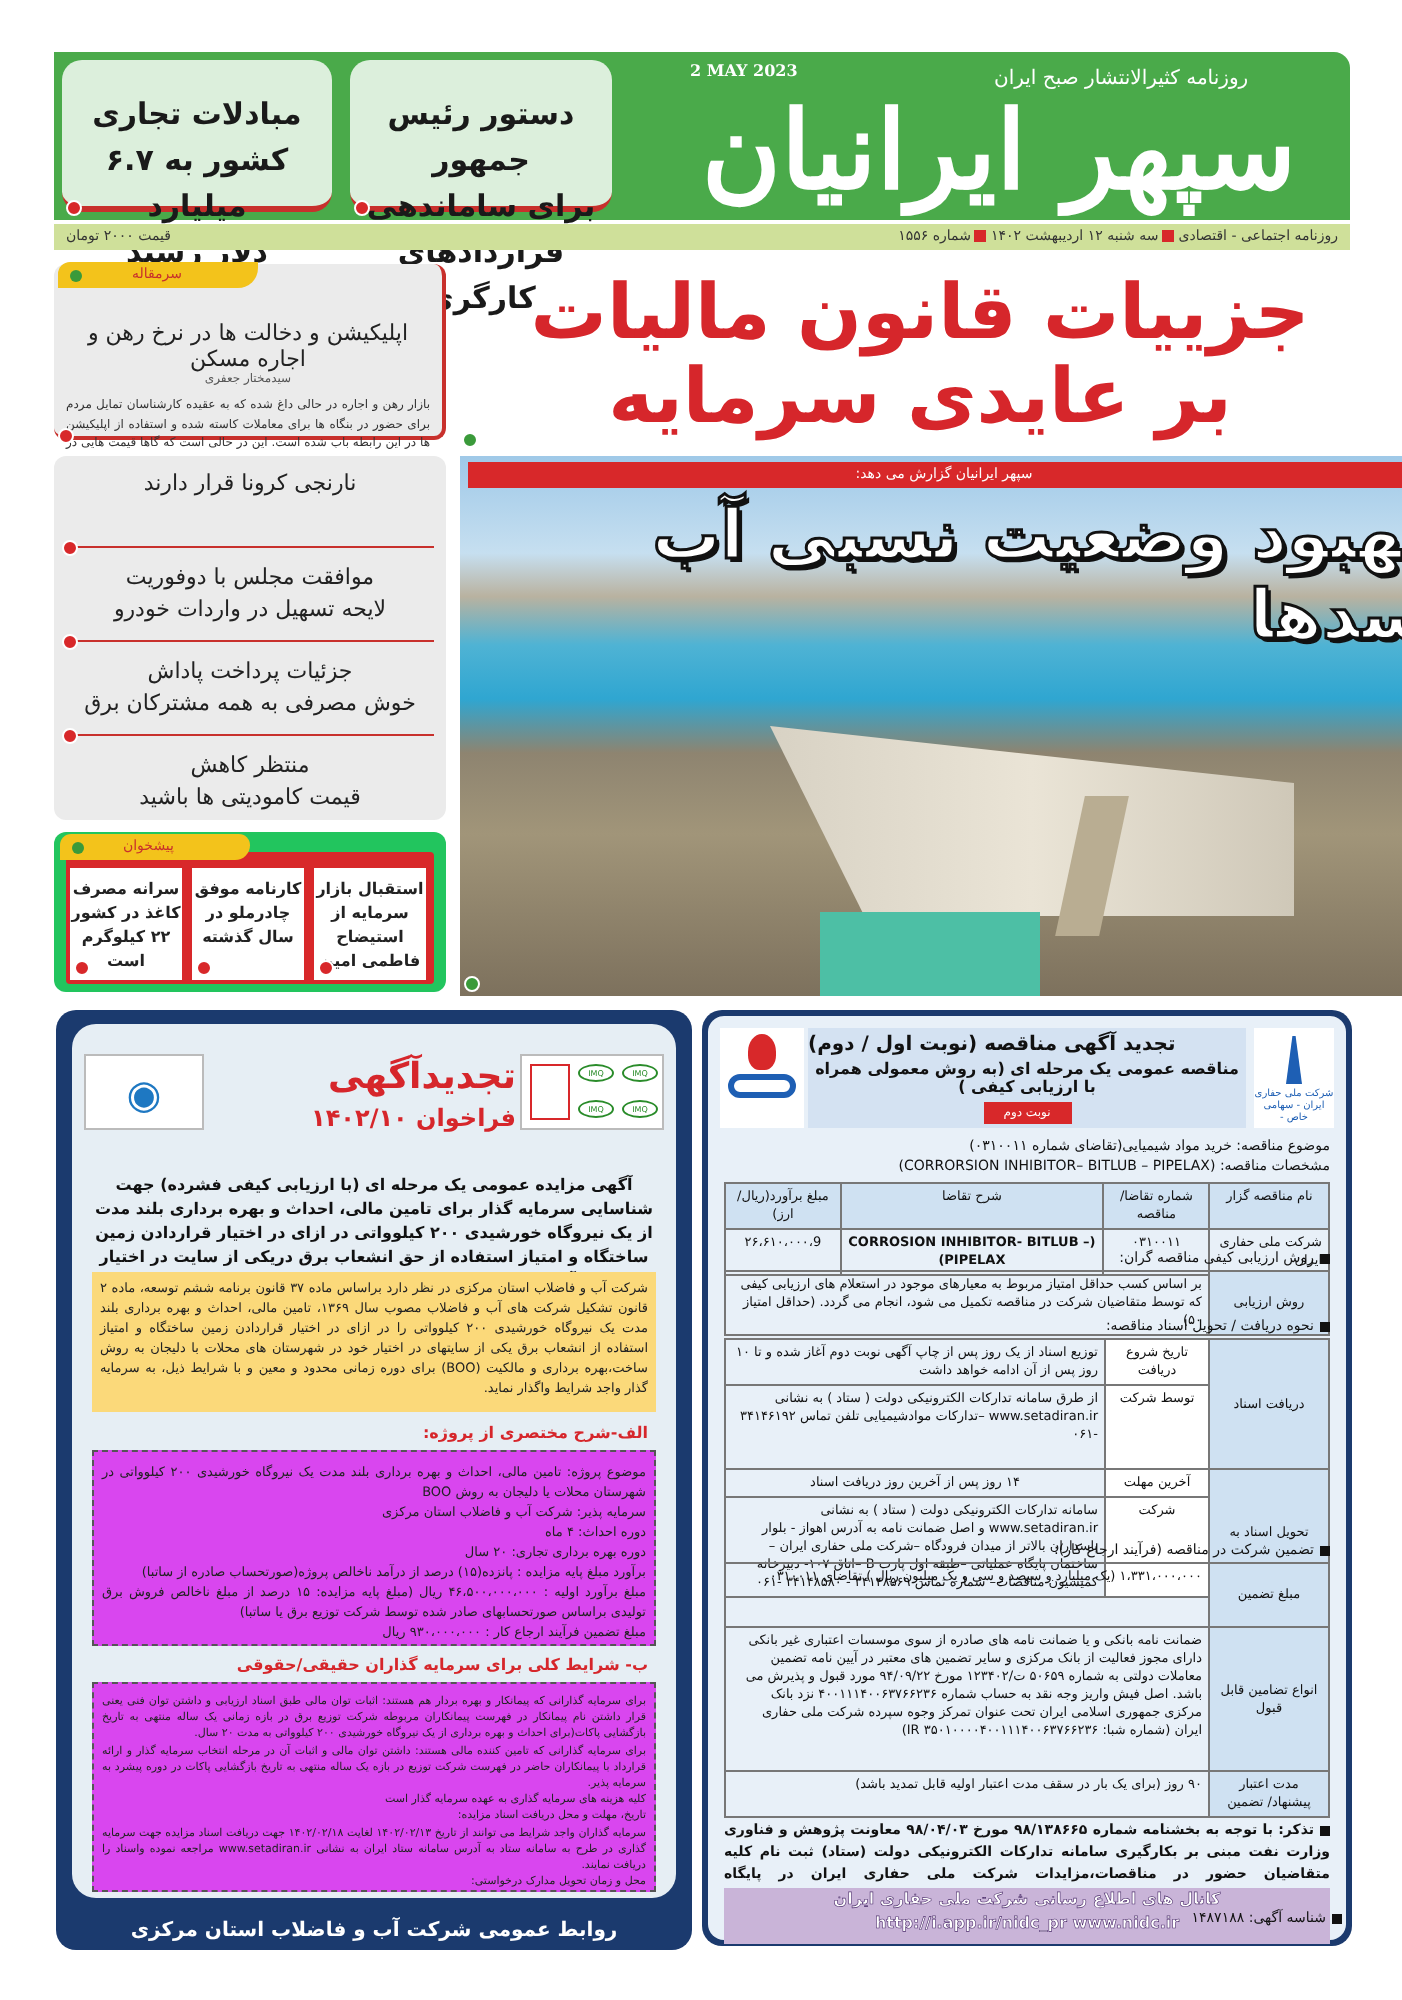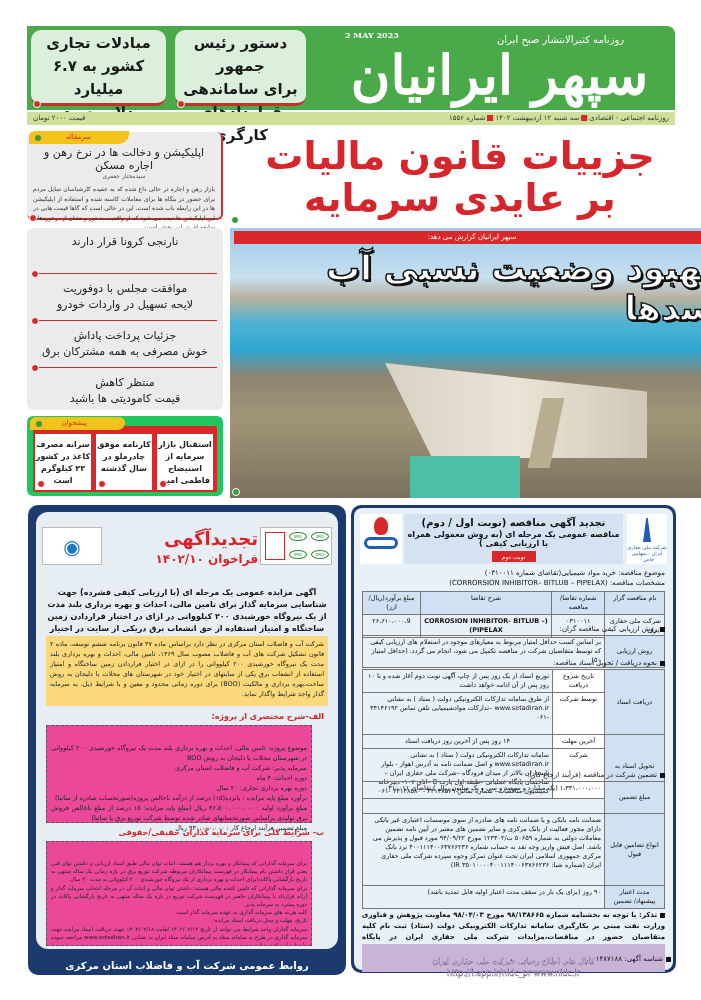--- a/index.html
+++ b/index.html
@@ -1,33 +1,33 @@
 <!DOCTYPE html>
 <html><head>
 <meta charset="utf-8">
 <style>
 *{box-sizing:border-box;margin:0;padding:0}
 body{width:701px;height:1000px;background:#fff;font-family:"DejaVu Sans",sans-serif;position:relative;overflow:hidden;direction:rtl}
 .abs{position:absolute}
 #masthead{left:27px;top:26px;width:648px;height:84px;background:#4aaa4a;border-radius:0 8px 0 0}
-.tease{position:absolute;top:4px;height:76px;background:#dcefdc;border-radius:10px;border-bottom:3px solid #c8302c;text-align:center;font-weight:bold;font-size:15px;line-height:23px;color:#1a1a1a;padding-top:2px}
+.tease{position:absolute;top:4px;height:76px;background:#dcefdc;border-radius:10px;border-bottom:3px solid #c8302c;text-align:center;font-weight:bold;font-size:15px;line-height:23px;color:#1a1a1a;padding-top:16px}
 .tease .dot{position:absolute;left:2px;bottom:-5px;width:8px;height:8px;border-radius:50%;background:#d8282a;border:1px solid #fff}
 #tease1{left:4px;width:135px}
 #tease2{left:148px;width:131px}
 #date-en{left:318px;top:4px;font-size:8px;color:#fff;font-family:"DejaVu Serif",serif;font-weight:bold;direction:ltr}
 #slogan{left:470px;top:8px;font-size:10px;color:#fff}
 #logo{left:300px;top:14px;width:345px;height:70px;font-family:"DejaVu Serif",serif;font-size:54px;color:#fff;font-weight:bold;text-align:center;line-height:70px;letter-spacing:-1px}
 #infobar{left:27px;top:112px;width:648px;height:13px;background:#cfe09a;font-size:7px;line-height:13px;color:#333}
 #infobar .r{position:absolute;right:6px;top:0}
 #infobar .l{position:absolute;left:6px;top:0}
 .redsq{display:inline-block;width:6px;height:6px;background:#d8282a;vertical-align:middle;margin:0 2px}
 #editorial{left:27px;top:132px;width:196px;height:88px;background:#ebebeb;border-radius:6px;border-right:2px solid #c8302c;border-bottom:2px solid #c8302c;padding:6px 6px 4px 6px}
 #editorial .tag{position:absolute;left:2px;top:-1px;width:100px;height:13px;background:#f3c31b;border-radius:6px 0 10px 0;font-size:7px;color:#c8302c;line-height:13px;padding-right:38px}
 #editorial .tag i{position:absolute;left:6px;top:4px;width:6px;height:6px;border-radius:50%;background:#3a9a3a}
-#editorial h3{font-size:11px;font-weight:normal;margin-top:8px;text-align:center;color:#222}
+#editorial h3{font-size:11px;font-weight:normal;margin-top:22px;text-align:center;color:#222}
 #editorial .author{font-size:6px;text-align:center;color:#555}
 #editorial p{font-size:6px;line-height:9.5px;color:#333;text-align:justify;margin-top:5px}
 .num-dot{position:absolute;width:8px;height:8px;border-radius:50%;background:#d8282a;border:1px solid #fff}
 #headline{left:240px;top:135px;width:440px;text-align:center;font-weight:bold;font-size:38px;line-height:42px;color:#d6262b;font-family:"DejaVu Sans",sans-serif}
 #photo{left:230px;top:228px;width:484px;height:270px;overflow:hidden;background:linear-gradient(180deg,#9fc9e8 0%,#c6dff0 18%,#b9b2a0 26%,#4fb3d4 35%,#2fa6d1 45%,#8e8470 55%,#a19579 70%,#7d715d 100%)}
 #photo .kicker{position:absolute;left:4px;top:3px;right:4px;height:13px;background:#d8282a;color:#fff;font-size:7px;line-height:13px;text-align:center}
 #photo .title{position:absolute;left:0;right:0;top:20px;font-size:34px;font-weight:bold;color:#fff;-webkit-text-stroke:1.5px #111;text-shadow:2px 2px 0 #111}
 #photo .dam{position:absolute;left:155px;top:135px;width:262px;height:95px;background:linear-gradient(90deg,#d8d2c4,#eae4d6,#cfc8b8);clip-path:polygon(0 0,100% 30%,100% 100%,18% 100%)}
 #photo .river{position:absolute;left:180px;top:228px;width:110px;height:42px;background:#4dbfa5}
 #photo .spill{position:absolute;left:305px;top:170px;width:22px;height:70px;background:#b9ad92;transform:skewX(-12deg)}
@@ -44,42 +44,42 @@
 #ad1{left:28px;top:505px;width:318px;height:470px;background:#1b3a6e;border-radius:10px}
 #ad1 .inner{position:absolute;left:8px;top:7px;right:8px;bottom:26px;background:#e6eef4;border-radius:12px}
 #ad1 .logo-l{position:absolute;left:6px;top:15px;width:60px;height:38px;background:#fff;border:1px solid #bbb;font-size:20px;color:#1e78c2;text-align:center;line-height:38px}
 #ad1 .logo-r{position:absolute;right:6px;top:15px;width:72px;height:38px;background:#fff;border:1px solid #bbb}
 #ad1 .cert{position:absolute;width:18px;height:9px;border-radius:50%;border:1px solid #2a8c2a;font-size:4px;text-align:center;line-height:8px;color:#2a8c2a}
 #ad1 .title{position:absolute;left:70px;right:80px;top:16px;font-size:18px;font-weight:bold;color:#d6262b}
 #ad1 .subtitle{position:absolute;left:70px;right:80px;top:40px;text-align:right;font-size:12px;font-weight:bold;color:#d6262b}
 #ad1 .lead{position:absolute;left:10px;right:10px;top:75px;font-size:8px;line-height:12px;font-weight:bold;text-align:center;color:#111}
 #ad1 .yellow{position:absolute;left:10px;right:10px;top:124px;height:70px;background:#fbd97a;font-size:6.5px;line-height:10px;padding:3px 4px;text-align:justify;color:#222}
 #ad1 .sec{position:absolute;right:14px;font-size:8px;font-weight:bold;color:#d6262b}
-#ad1 .dash{position:absolute;left:10px;right:26px;border:1px dashed #555;font-size:6.5px;line-height:10px;padding:17px 4px;color:#222;background:#ec4899;text-align:justify}
+#ad1 .dash{position:absolute;left:10px;right:10px;border:1px dashed #555;font-size:6.5px;line-height:10px;padding:5px 4px;color:#222;background:#d946ef;text-align:justify}
 #ad1 .footer{position:absolute;left:0;right:0;bottom:4px;text-align:center;color:#fff;font-size:10px;font-weight:bold}
 #ad2{left:351px;top:505px;width:325px;height:468px;background:#1b3a6e;border-radius:10px}
 #ad2 .inner{position:absolute;left:3px;top:3px;right:3px;bottom:3px;background:#e8f0f8;border-radius:8px;padding:4px}
 #ad2 .hdr{position:absolute;left:50px;right:50px;top:6px;height:50px;background:#d4e2f2}
-#ad2 .hdr .t1{font-size:10px;font-weight:bold;text-align:center;color:#111;margin-top:3px}
+#ad2 .hdr .t1{font-size:10px;font-weight:bold;text-align:left;color:#111;margin-top:3px}
 #ad2 .hdr .t2{font-size:8px;font-weight:bold;text-align:center;color:#111;margin-top:2px}
 #ad2 .hdr .badge{display:block;margin:3px auto 0;width:44px;height:11px;background:#d8282a;color:#fff;font-size:6px;text-align:center;line-height:11px}
 #ad2 .logo-l{position:absolute;left:6px;top:6px;width:42px;height:50px;background:#fff;text-align:center}
 #ad2 .logo-l .flame{display:block;width:14px;height:18px;margin:3px auto 0;background:#d8282a;border-radius:50% 50% 40% 40%}
 #ad2 .logo-l .rings{display:block;width:34px;height:12px;margin:2px auto 0;border:3px solid #1e5fb4;border-radius:8px}
 #ad2 .logo-r{position:absolute;right:6px;top:6px;width:40px;height:50px;background:#fff;font-size:5px;text-align:center;color:#1e5fb4;padding-top:30px}
 #ad2 .logo-r .rig{position:absolute;left:16px;top:4px;width:8px;height:24px;background:#1e5fb4;clip-path:polygon(40% 0,60% 0,100% 100%,0 100%)}
 #ad2 .meta{position:absolute;right:8px;left:8px;font-size:7px;line-height:10px;color:#111}
 table{border-collapse:collapse;width:100%}
 td,th{border:1px solid #777;font-size:6.5px;line-height:9px;padding:2px 3px;color:#111;vertical-align:top;text-align:right}
 th{background:#cfe1f2;font-weight:normal;text-align:center}
 .lbl{background:#cfe1f2;text-align:center;vertical-align:middle;width:60px}
 .sub{text-align:center;width:52px;background:#fff}
 #ad2 .tbl{position:absolute;left:8px;right:8px}
 #ad2 .note{position:absolute;left:8px;right:8px;top:402px;font-size:7px;line-height:11px;font-weight:bold;text-align:justify;color:#111}
-#ad2 .channel{position:absolute;left:8px;right:8px;top:436px;height:28px;background:#c9b4d8;text-align:center;font-size:8px;line-height:12px;color:#fff;font-weight:normal;padding-top:12px;-webkit-text-stroke:0.3px #4a2a6a}
+#ad2 .channel{position:absolute;left:8px;right:8px;top:436px;height:28px;background:#c9b4d8;text-align:center;font-size:8px;line-height:12px;color:#fff;font-weight:bold;padding-top:0;-webkit-text-stroke:0.3px #4a2a6a}
 .sq{display:inline-block;width:5px;height:5px;background:#111;margin-left:3px;vertical-align:middle}
 </style>
 </head>
 <body>
 
 <div id="masthead" class="abs">
   <div id="tease1" class="tease">
     <div>مبادلات تجاری</div>
     <div>کشور به ۶.۷ میلیارد</div>
     <div>دلار رسید</div>

